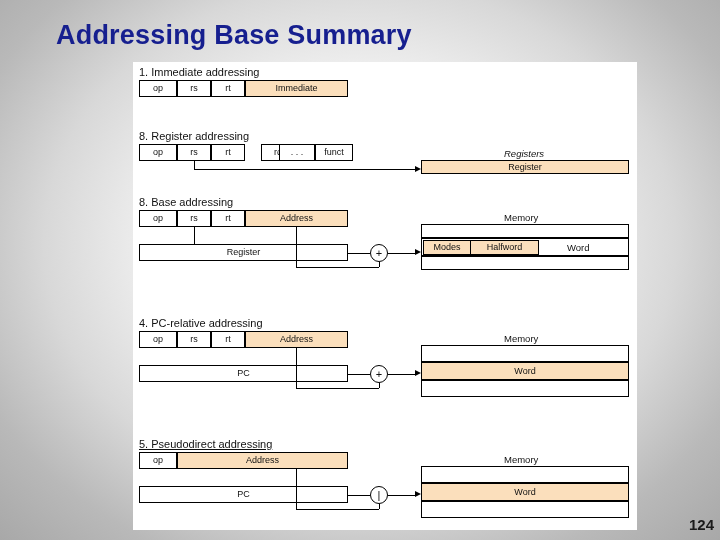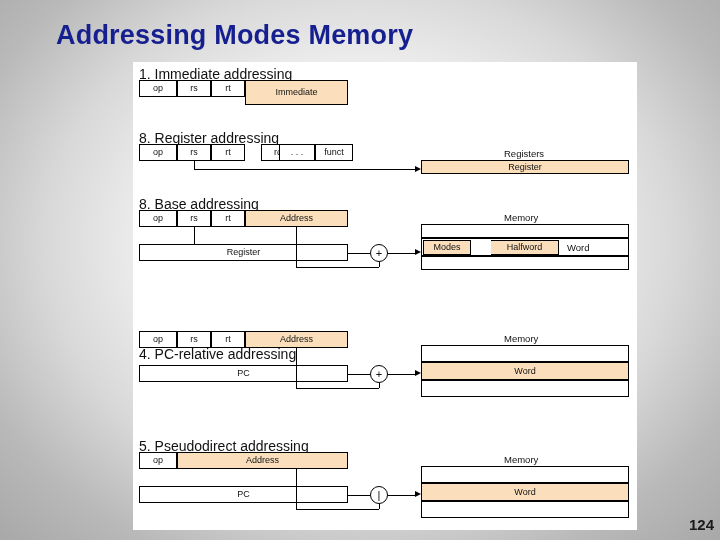--- a/index.html
+++ b/index.html
@@ -32,21 +32,21 @@
     position:absolute;left:628px;top:88px;width:9px;height:14px;background:#7a1b17;
   }
   
   .bx{
     position:absolute;box-sizing:border-box;border:1px solid #000;background:#fff;
     font-size:9px;color:#111;display:flex;align-items:center;justify-content:center;
     line-height:1;
   }
   .bx.tan{background:#fbdfbc;}
   .sect{
-    position:absolute;font-size:14px;color:#111;white-space:nowrap;
+    position:absolute;font-size:11px;color:#111;white-space:nowrap;
   }
   .lbl{
     position:absolute;font-size:9.5px;color:#111;white-space:nowrap;
   }
   
   .ln{position:absolute;background:#000;}
   .ln.h{height:1px;}
   .ln.v{width:1px;}
   
   .arw{
@@ -57,75 +57,75 @@
   
   .circ{
     position:absolute;box-sizing:border-box;width:18px;height:18px;border:1px solid #000;
     border-radius:50%;background:#fff;display:flex;align-items:center;justify-content:center;
     font-size:11px;color:#111;line-height:1;
   }
 </style>
 </head>
 <body>
 
-<div class="title">Addressing Modes Memory</div>
+<div class="title">Addressing Base Summary</div>
 <div class="pagenum">124</div>
 
 <div class="sliver"></div>
 
 <div class="panel">
 
   <div class="sect" style="left:6px;top:4px;">1. Immediate addressing</div>
   <div class="bx" style="left:6px;top:18px;width:38px;height:17px;">op</div>
   <div class="bx" style="left:44px;top:18px;width:34px;height:17px;">rs</div>
   <div class="bx" style="left:78px;top:18px;width:34px;height:17px;">rt</div>
-  <div class="bx tan" style="left:112px;top:18px;width:103px;height:25px;">Immediate</div>
+  <div class="bx tan" style="left:112px;top:18px;width:103px;height:17px;">Immediate</div>
 
   <div class="sect" style="left:6px;top:68px;">8. Register addressing</div>
   <div class="bx" style="left:6px;top:82px;width:38px;height:17px;">op</div>
   <div class="bx" style="left:44px;top:82px;width:34px;height:17px;">rs</div>
   <div class="bx" style="left:78px;top:82px;width:34px;height:17px;">rt</div>
   <div class="bx" style="left:128px;top:82px;width:34px;height:17px;">rd</div>
   <div class="bx" style="left:146px;top:82px;width:36px;height:17px;">. . .</div>
   <div class="bx" style="left:182px;top:82px;width:38px;height:17px;">funct</div>
 
-  <div class="lbl" style="left:371px;top:86px;">Registers</div>
+  <div class="lbl" style="left:371px;top:86px;font-style:italic;">Registers</div>
   <div class="bx" style="left:288px;top:98px;width:208px;height:14px;"></div>
   <div class="bx tan" style="left:288px;top:98px;width:208px;height:14px;">Register</div>
 
   <div class="ln v" style="left:61px;top:99px;height:8px;"></div>
   <div class="ln h" style="left:61px;top:107px;width:222px;"></div>
   <div class="arw" style="left:282px;top:103.5px;"></div>
 
   <div class="sect" style="left:6px;top:134px;">8. Base addressing</div>
   <div class="bx" style="left:6px;top:148px;width:38px;height:17px;">op</div>
   <div class="bx" style="left:44px;top:148px;width:34px;height:17px;">rs</div>
   <div class="bx" style="left:78px;top:148px;width:34px;height:17px;">rt</div>
   <div class="bx tan" style="left:112px;top:148px;width:103px;height:17px;">Address</div>
 
   <div class="bx" style="left:6px;top:182px;width:209px;height:17px;">Register</div>
   <div class="circ" style="left:237px;top:182px;">+</div>
 
   <div class="lbl" style="left:371px;top:150px;">Memory</div>
   <div class="bx" style="left:288px;top:162px;width:208px;height:14px;"></div>
   <div class="bx" style="left:288px;top:176px;width:208px;height:18px;"></div>
   <div class="bx tan" style="left:290px;top:177.5px;width:48px;height:15px;border:1px solid #000;">Modes</div>
-  <div class="bx tan" style="left:358px;top:177.5px;width:68px;height:15px;border-left:0;">Halfword</div>
+  <div class="bx tan" style="left:338px;top:177.5px;width:68px;height:15px;border-left:0;">Halfword</div>
   <div class="lbl" style="left:434px;top:180px;">Word</div>
   <div class="bx" style="left:288px;top:194px;width:208px;height:14px;"></div>
 
   <div class="ln v" style="left:61px;top:165px;height:17px;"></div>
   <div class="ln v" style="left:163px;top:165px;height:40px;"></div>
   <div class="ln h" style="left:163px;top:205px;width:83px;"></div>
   <div class="ln v" style="left:246px;top:200px;height:5px;"></div>
   <div class="ln h" style="left:215px;top:190.5px;width:22px;"></div>
   <div class="ln h" style="left:255px;top:190.5px;width:28px;"></div>
   <div class="arw" style="left:282px;top:187px;"></div>
 
-  <div class="sect" style="left:6px;top:255px;margin-top:29px;">4. PC-relative addressing</div>
+  <div class="sect" style="left:6px;top:255px;">4. PC-relative addressing</div>
   <div class="bx" style="left:6px;top:269px;width:38px;height:17px;">op</div>
   <div class="bx" style="left:44px;top:269px;width:34px;height:17px;">rs</div>
   <div class="bx" style="left:78px;top:269px;width:34px;height:17px;">rt</div>
   <div class="bx tan" style="left:112px;top:269px;width:103px;height:17px;">Address</div>
 
   <div class="bx" style="left:6px;top:303px;width:209px;height:17px;">PC</div>
   <div class="circ" style="left:237px;top:303px;">+</div>
 
   <div class="lbl" style="left:371px;top:271px;">Memory</div>
   <div class="bx" style="left:288px;top:283px;width:208px;height:17px;"></div>

